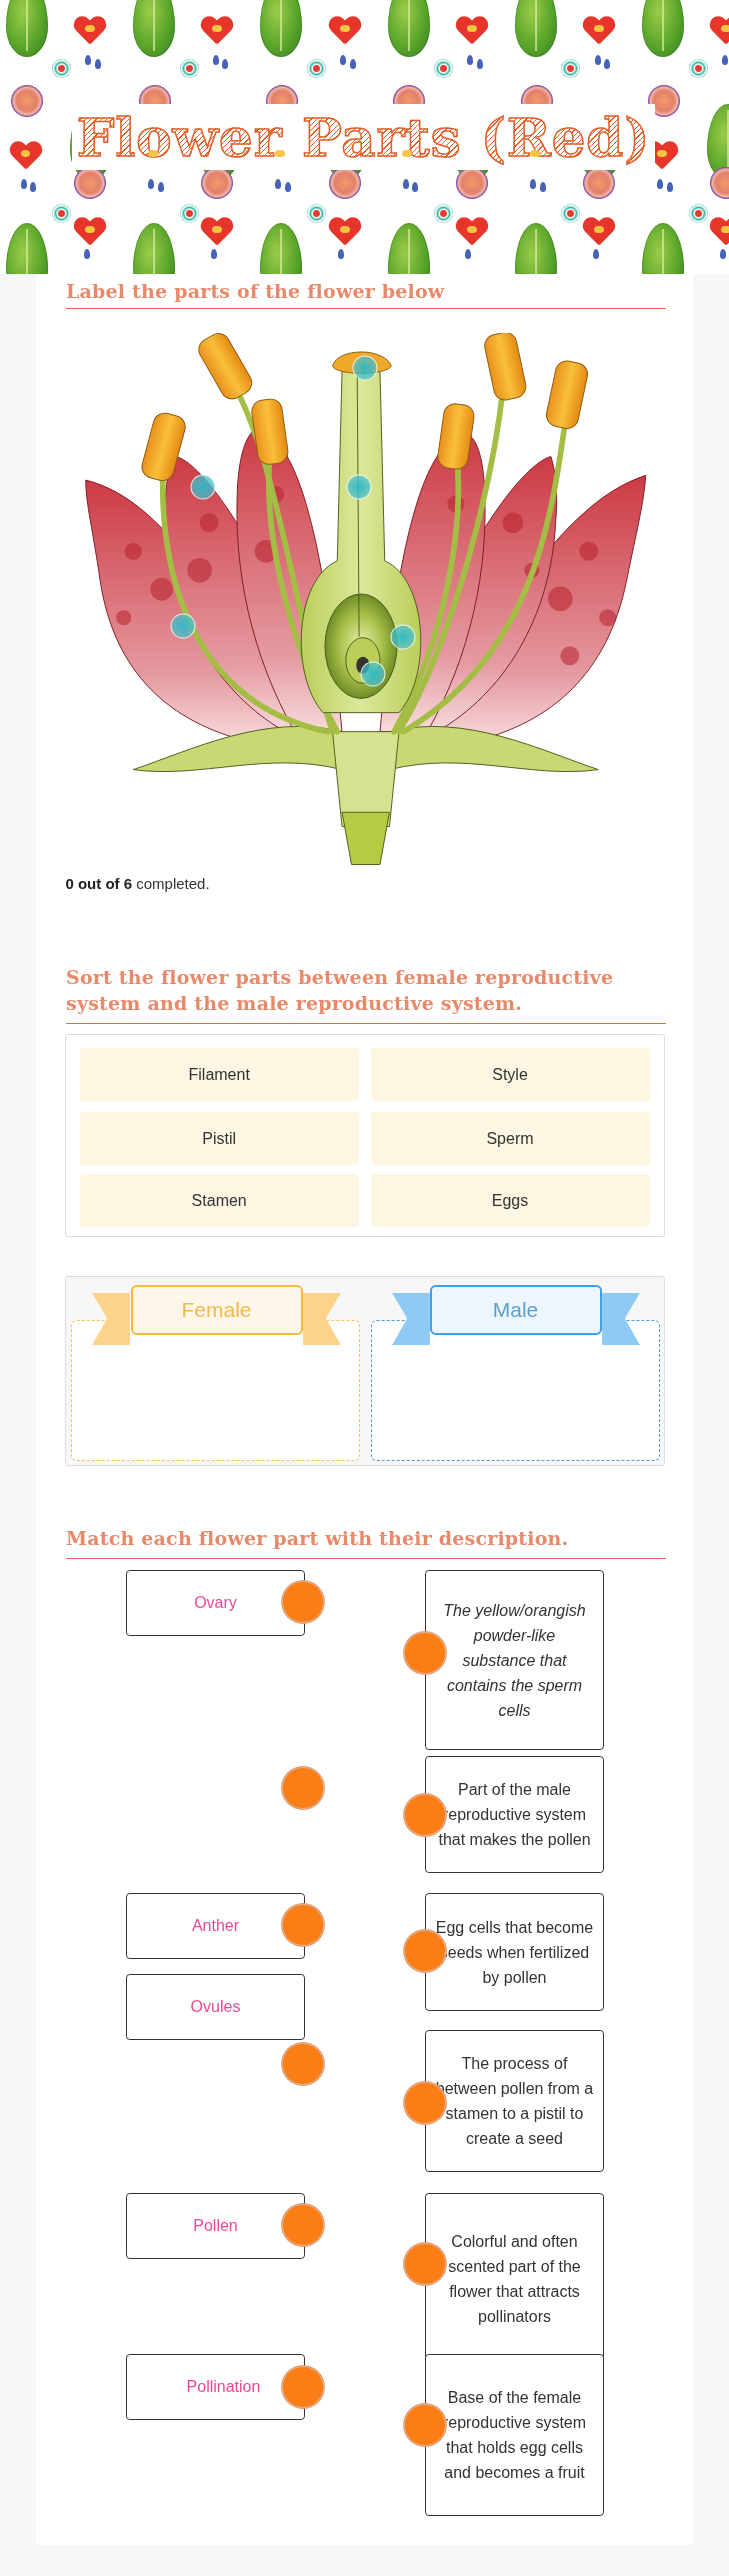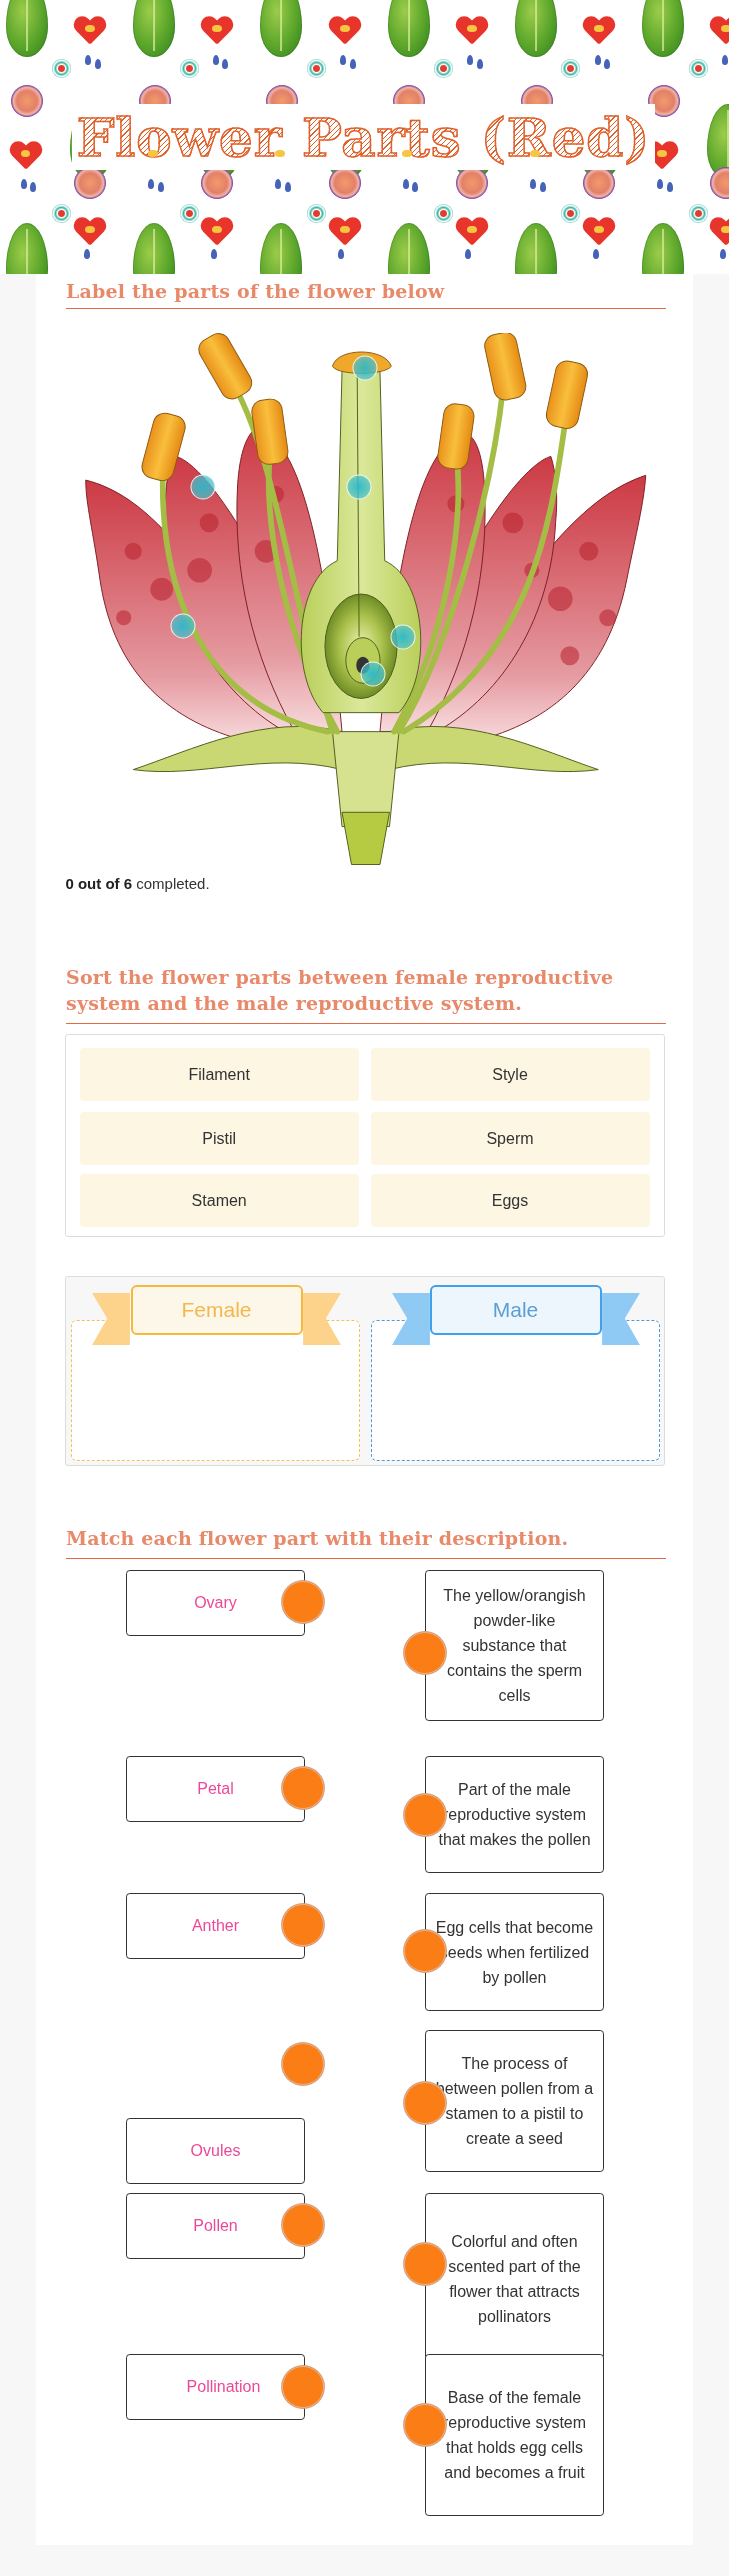--- a/index.html
+++ b/index.html
@@ -411,27 +411,26 @@
     <svg class="ribbon-tail" style="left: 536px;" width="38" height="52" viewBox="0 0 40 55">
       <polygon points="0,0 40,0 24,27 40,55 0,55" fill="#8fcaf5"></polygon>
     </svg>
     <div class="ribbon-label male">Male</div>
   </div>
 
   <h2 class="section-heading" style="top: 1251px;">Match each flower part with their description.</h2>
   <div class="section-rule" style="top: 1284px;"></div>
 
   <div class="match-left" style="top: 1296px;">Ovary</div>
-  <div class="match-left" style="top: 1482px;">Petal</div>
   <div class="match-left" style="top: 1619px;">Anther</div>
-  <div class="match-left" style="top: 1844px;">Ovules</div>
+  <div class="match-left" style="top: 1700px;">Ovules</div>
   <div class="match-left" style="top: 1919px;">Pollen</div>
   <div class="match-left" style="top: 2080px; padding-left: 16px;">Pollination</div>
 
-  <div class="match-right" style="top: 1296px; height: 151px;">The yellow/orangish powder-like substance that contains the sperm cells</div>
+  <div class="match-right" style="top: 1296px; height: 180px; font-style: italic;">The yellow/orangish powder-like substance that contains the sperm cells</div>
   <div class="match-right" style="top: 1482px; height: 117px;">Part of the male reproductive system that makes the pollen</div>
   <div class="match-right" style="top: 1619px; height: 118px;">Egg cells that become seeds when fertilized by pollen</div>
   <div class="match-right" style="top: 1756px; height: 142px;">The process of between pollen from a stamen to a pistil to create a seed</div>
   <div class="match-right" style="top: 1919px; height: 172px;">Colorful and often scented part of the flower that attracts pollinators</div>
   <div class="match-right" style="top: 2080px; height: 162px;">Base of the female reproductive system that holds egg cells and becomes a fruit</div>
 
   <div class="match-dot" style="left: 267px; top: 1328px;"></div>
   <div class="match-dot" style="left: 267px; top: 1514px;"></div>
   <div class="match-dot" style="left: 267px; top: 1651px;"></div>
   <div class="match-dot" style="left: 267px; top: 1790px;"></div>

